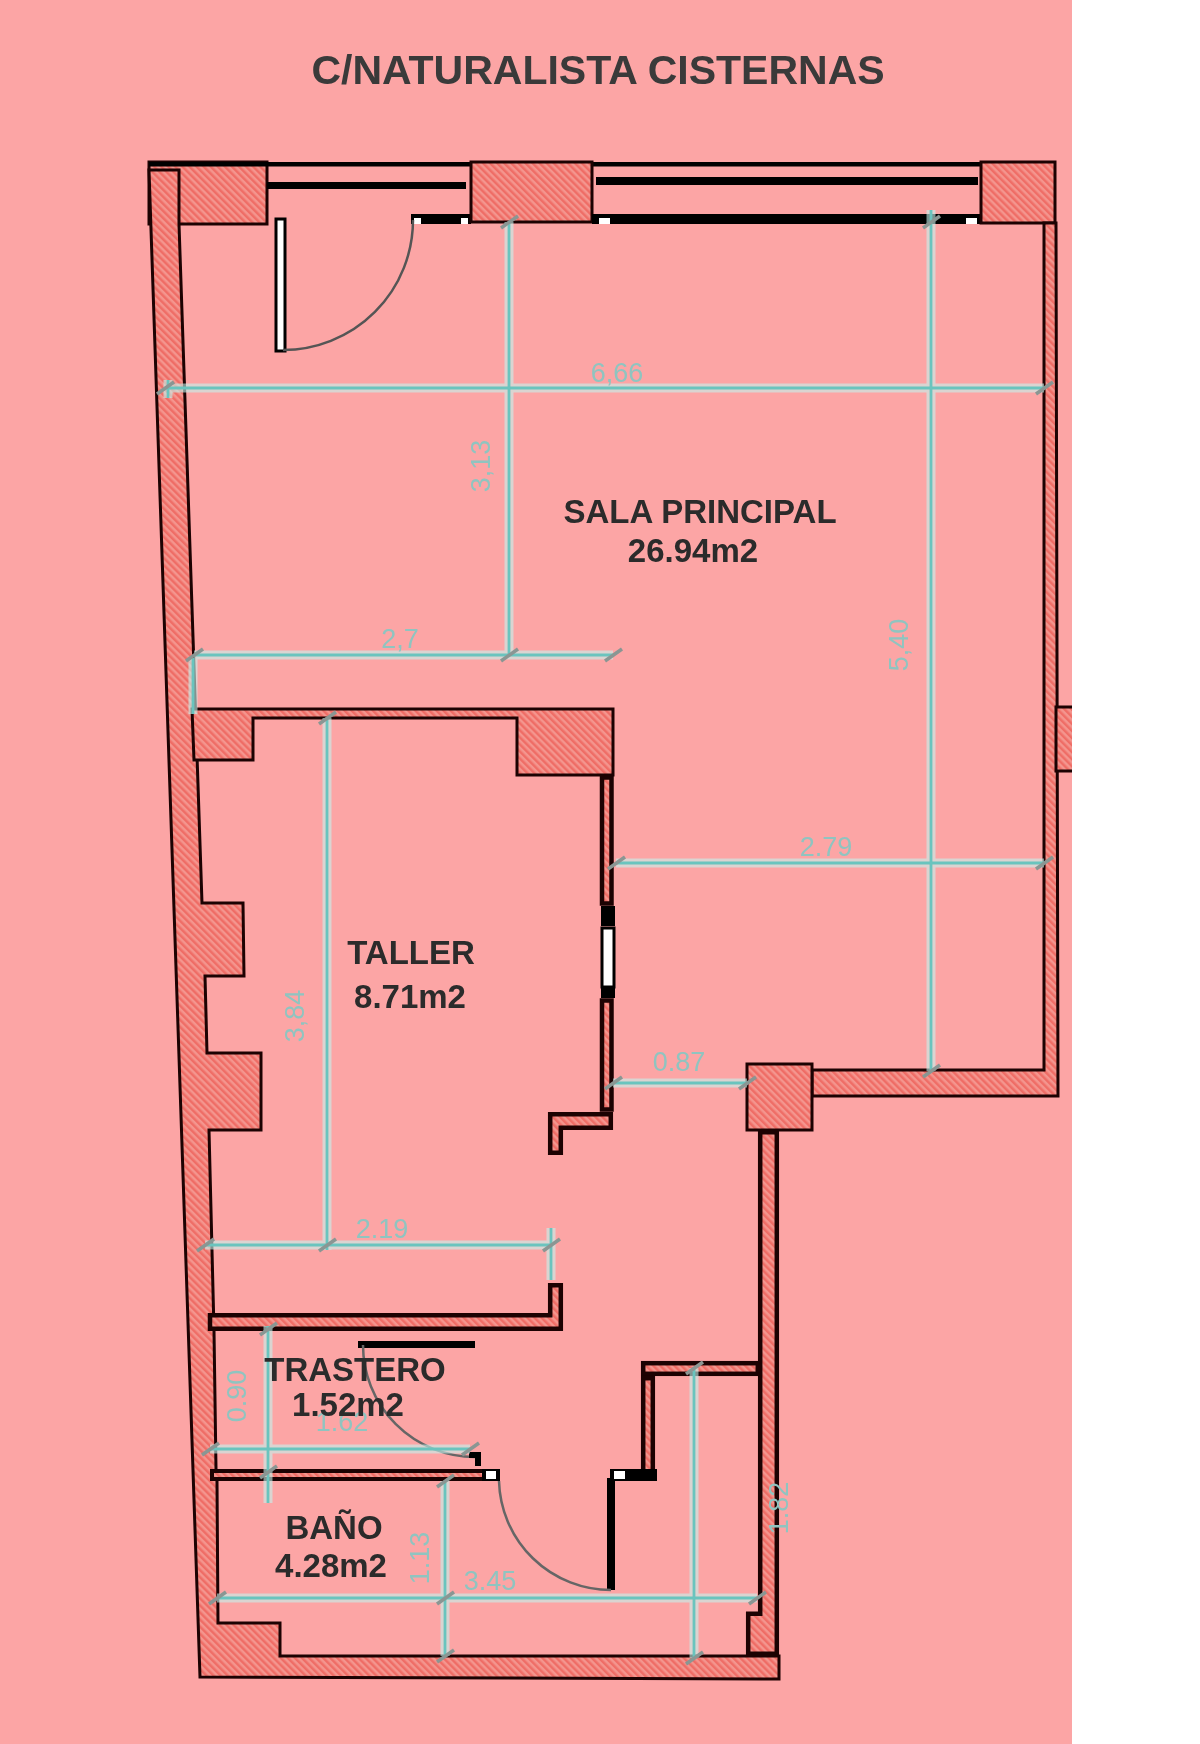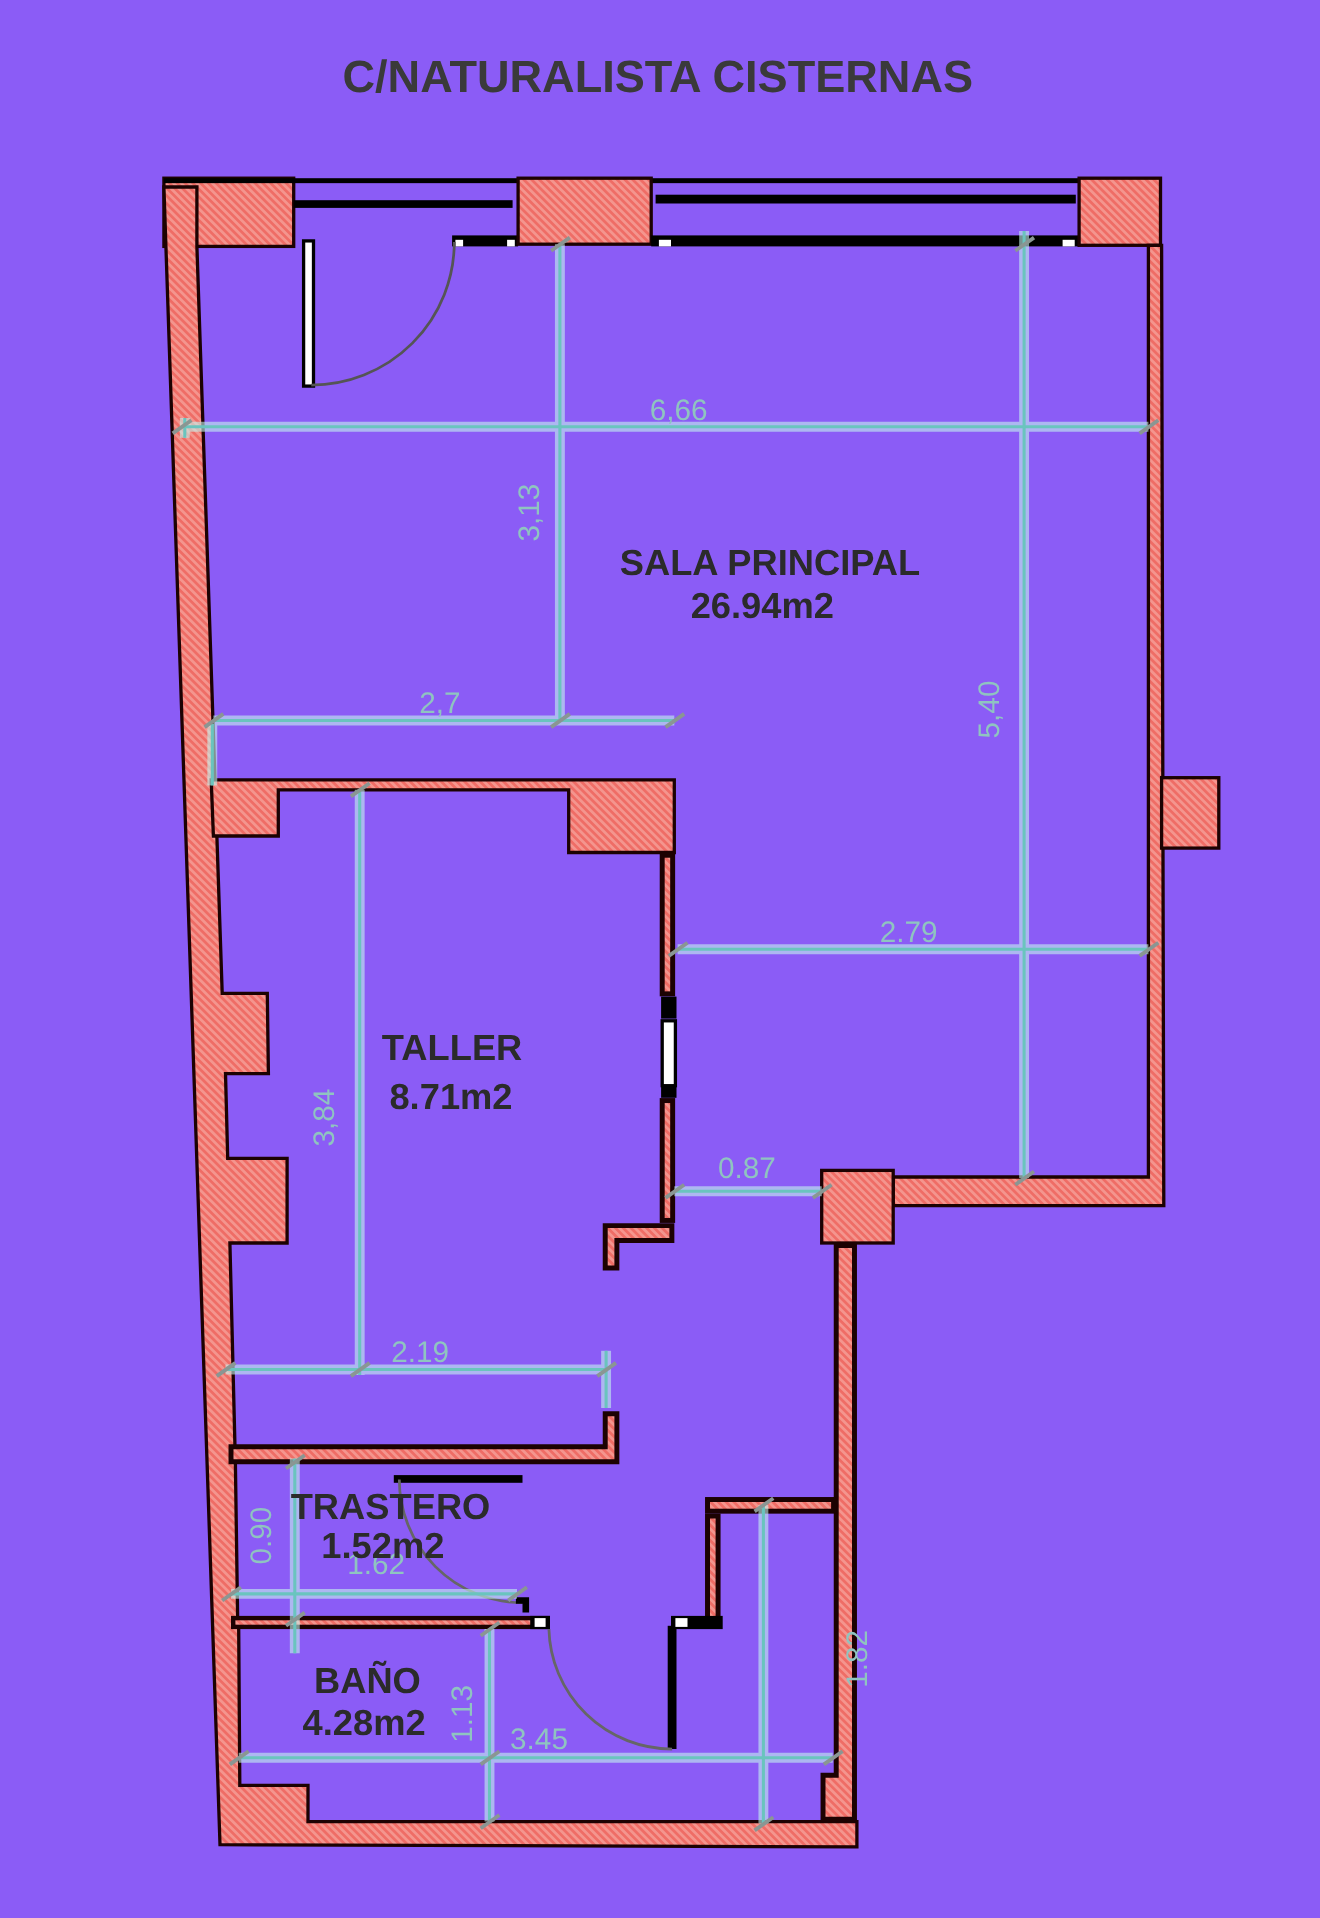--- a/index.html
+++ b/index.html
@@ -1,16 +1,16 @@
 <!DOCTYPE html>
 <html><head>
 <meta charset="utf-8">
 <style>
   html,body{margin:0;padding:0;background:#ffffff;}
-  .page{width:1200px;height:1744px;position:relative;background:#8b5cf6;overflow:hidden;text-align:center;}
+  .page{width:1072px;height:1744px;position:relative;background:#fca5a5;overflow:hidden;text-align:center;}
   svg{position:absolute;top:0;left:0;}
   text{font-family:"Liberation Sans", sans-serif;}
   .room{fill:#2b2b2b;font-weight:bold;font-size:33px;}
   .dim{fill:#8fc4c0;font-size:27px;}
   .title{fill:#3a3a3a;font-weight:bold;font-size:41px;}
 </style>
 </head>
 <body>
 <div class="page">
 <svg width="1200" height="1744" viewBox="0 0 1200 1744">

